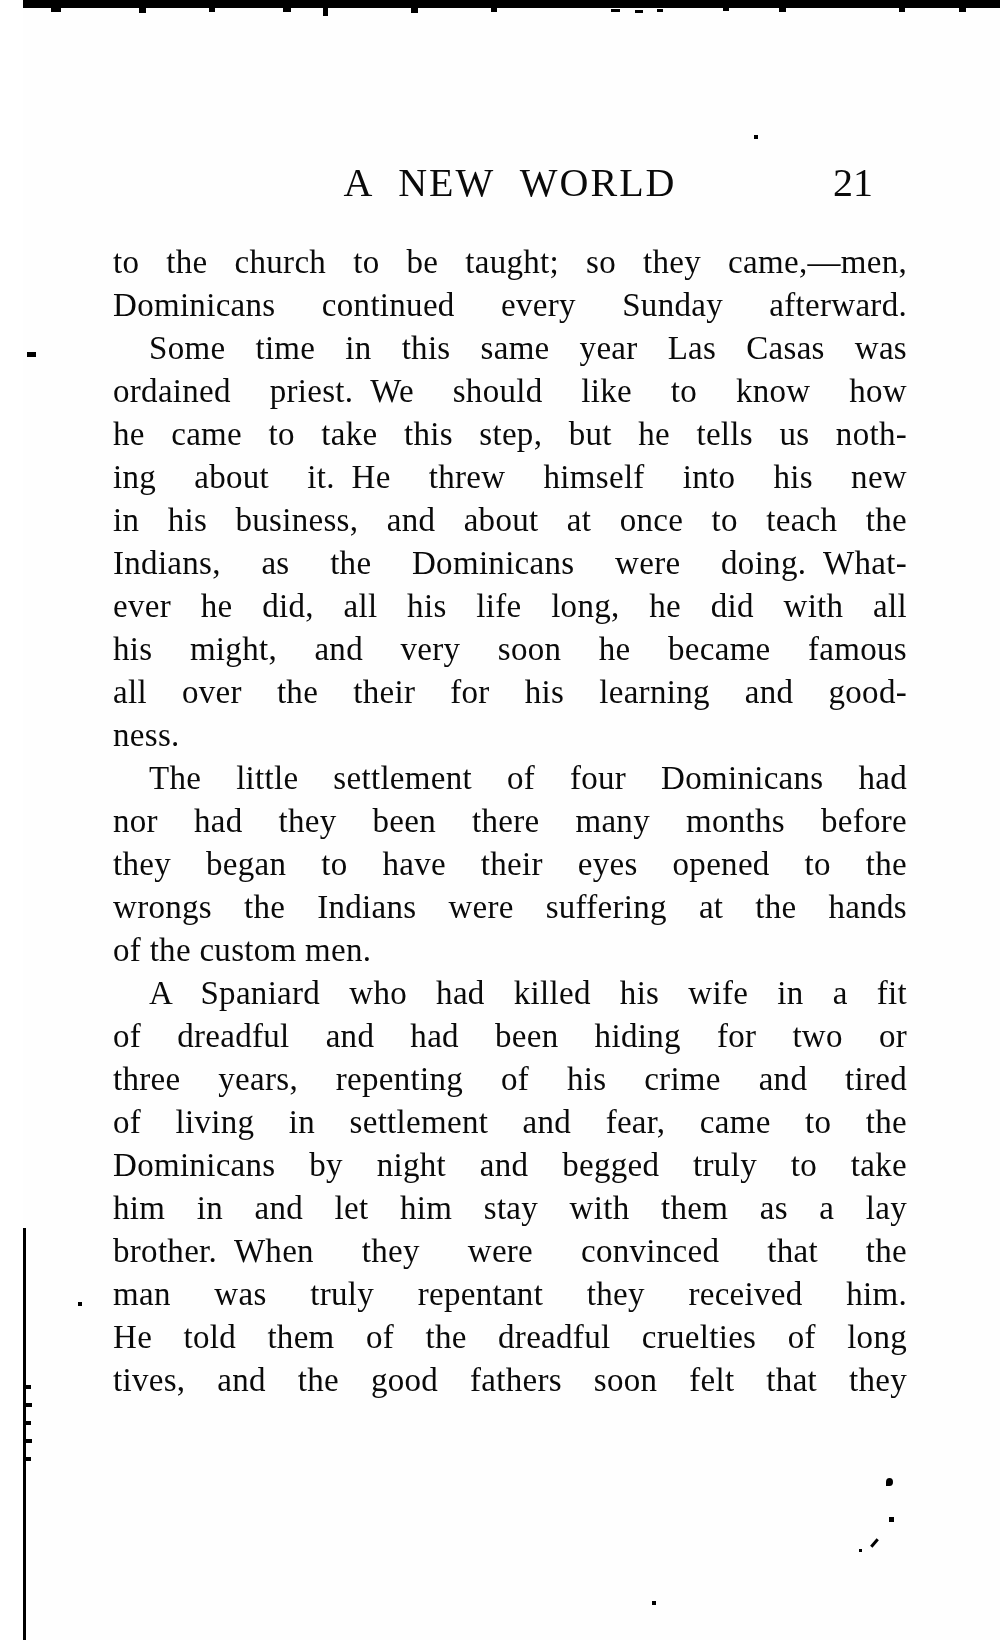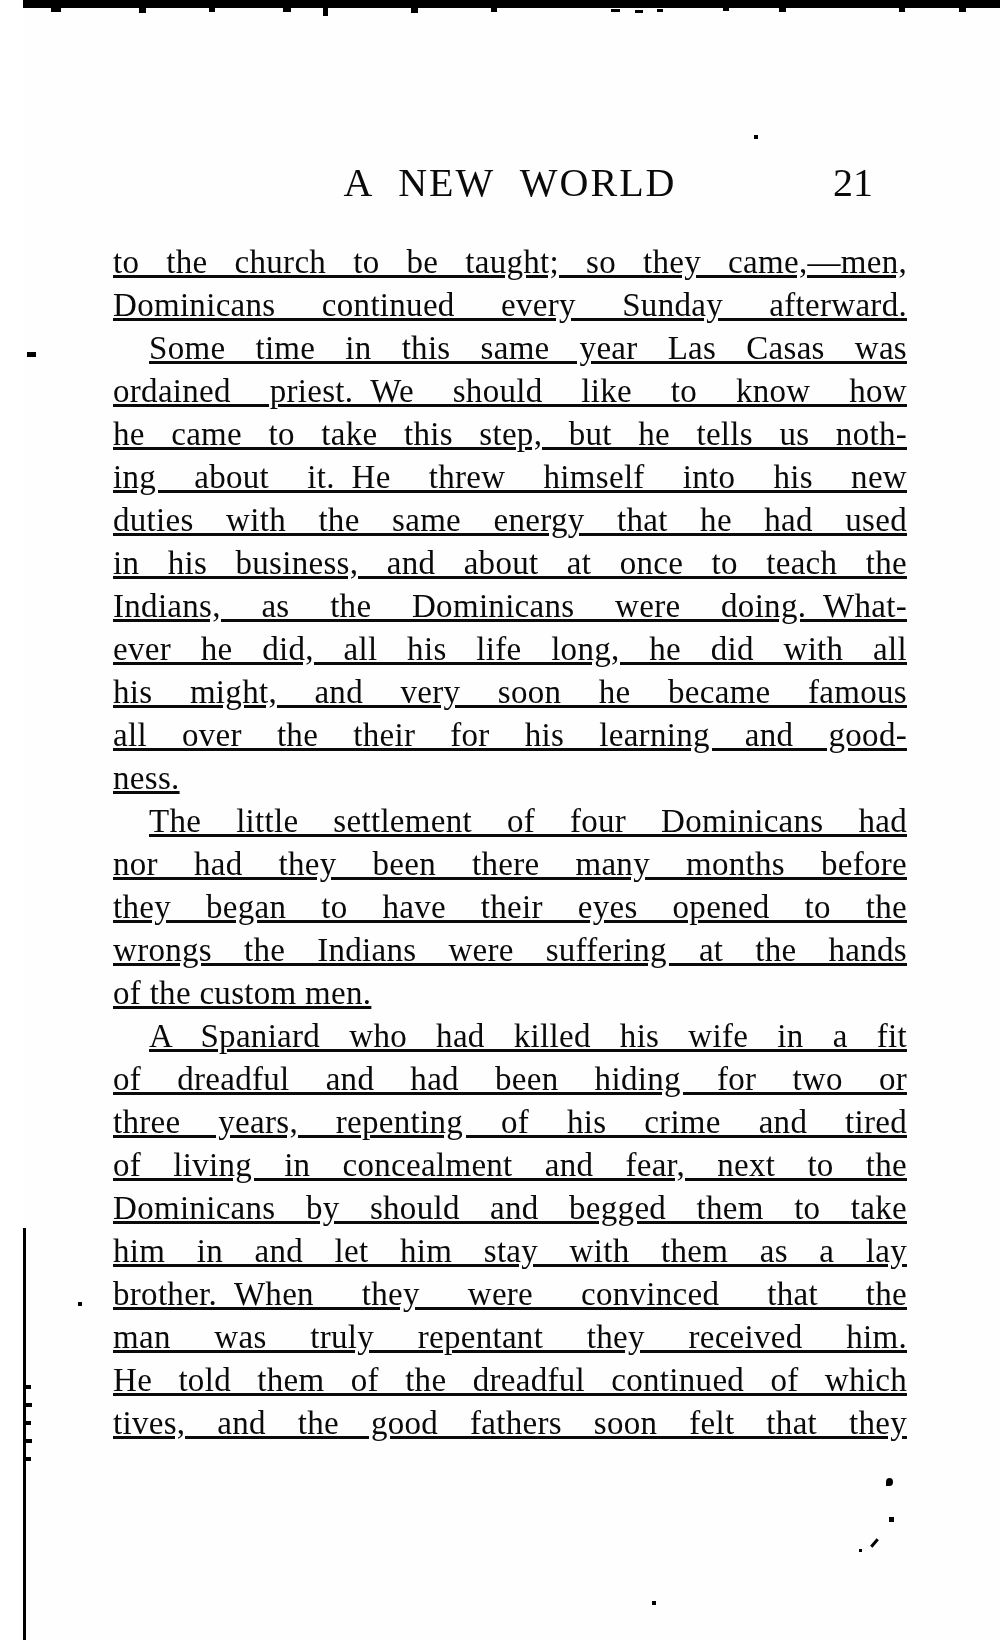--- a/index.html
+++ b/index.html
@@ -33,21 +33,20 @@
   .page-number { position: absolute; right: 34px; top: 0; font-size: 40px; line-height: 42px; }
 
   
   .text-block { position: absolute; left: 90px; top: 241px; width: 794px; }
   .line {
     height: 43px; line-height: 43px;
     font-size: 33px;
     letter-spacing: 0.3px;
     text-align: left;
     overflow: visible;
-    text-decoration: underline;
   }
   .line.justify { text-align: justify; text-align-last: justify; }
   .line.indent { padding-left: 36px; }
 </style>
 </head>
 <body>
 
 <div class="page">
 
   <div class="scan-bar-top"></div>
@@ -88,37 +87,36 @@
     <span class="page-number">21</span>
   </div>
 
   <div class="text-block">
       <div class="line justify">to the church to be taught; so they came,—men,</div>
       <div class="line justify">Dominicans continued every Sunday afterward.</div>
       <div class="line justify indent">Some time in this same year Las Casas was</div>
       <div class="line justify">ordained priest. We should like to know how</div>
       <div class="line justify">he came to take this step, but he tells us noth-</div>
       <div class="line justify">ing about it. He threw himself into his new</div>
-      <div class="line justify">duties with the same energy that he had used</div>
       <div class="line justify">in his business, and about at once to teach the</div>
       <div class="line justify">Indians, as the Dominicans were doing. What-</div>
       <div class="line justify">ever he did, all his life long, he did with all</div>
       <div class="line justify">his might, and very soon he became famous</div>
       <div class="line justify">all over the their for his learning and good-</div>
       <div class="line">ness.</div>
       <div class="line justify indent">The little settlement of four Dominicans had</div>
       <div class="line justify">nor had they been there many months before</div>
       <div class="line justify">they began to have their eyes opened to the</div>
       <div class="line justify">wrongs the Indians were suffering at the hands</div>
       <div class="line">of the custom men.</div>
       <div class="line justify indent">A Spaniard who had killed his wife in a fit</div>
       <div class="line justify">of dreadful and had been hiding for two or</div>
       <div class="line justify">three years, repenting of his crime and tired</div>
-      <div class="line justify">of living in concealment and fear, next to the</div>
-      <div class="line justify">Dominicans by should and begged them to take</div>
+      <div class="line justify">of living in settlement and fear, came to the</div>
+      <div class="line justify">Dominicans by night and begged truly to take</div>
       <div class="line justify">him in and let him stay with them as a lay</div>
       <div class="line justify">brother. When they were convinced that the</div>
       <div class="line justify">man was truly repentant they received him.</div>
-      <div class="line justify">He told them of the dreadful continued of which</div>
+      <div class="line justify">He told them of the dreadful cruelties of long</div>
       <div class="line justify">tives, and the good fathers soon felt that they</div>
     </div>
 
 </div>
 
 </body></html>

